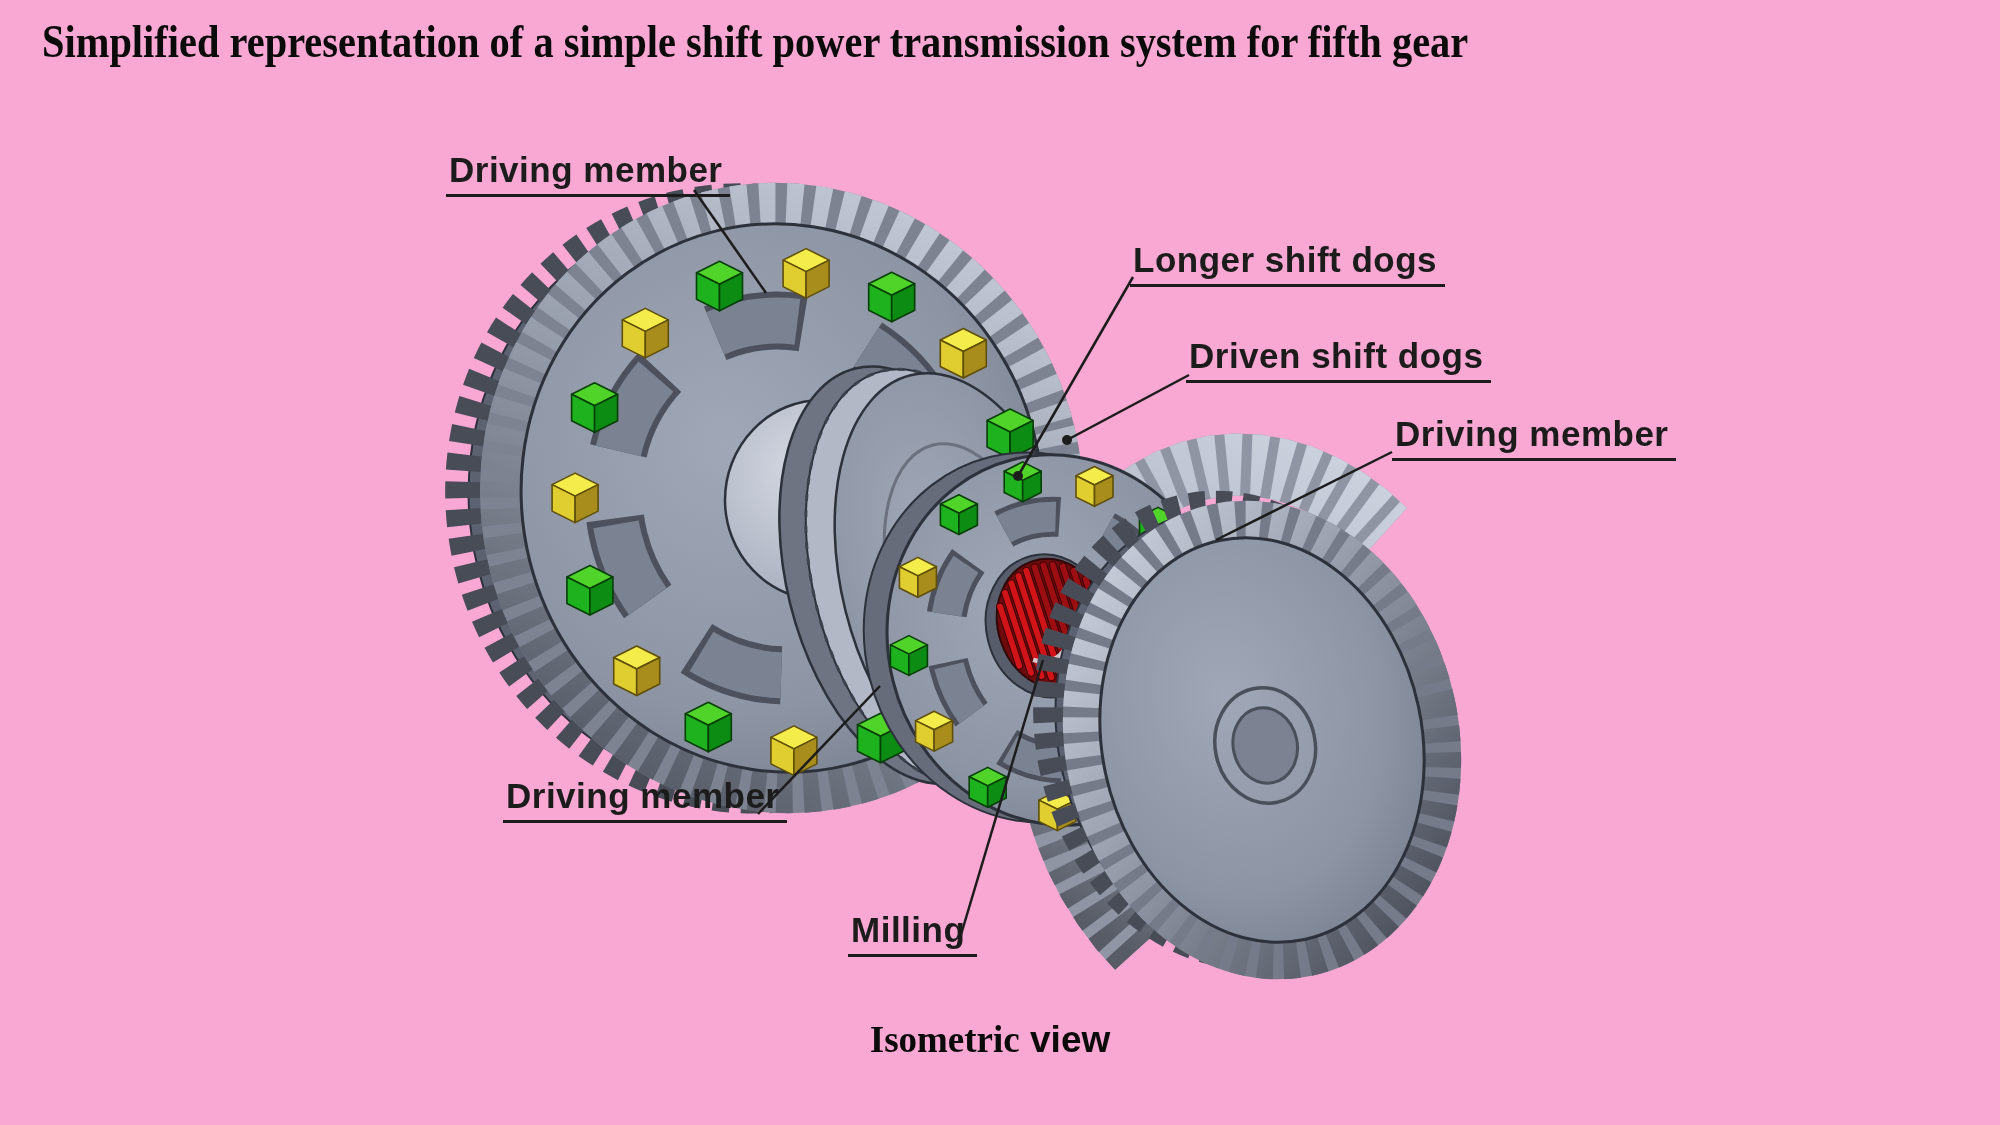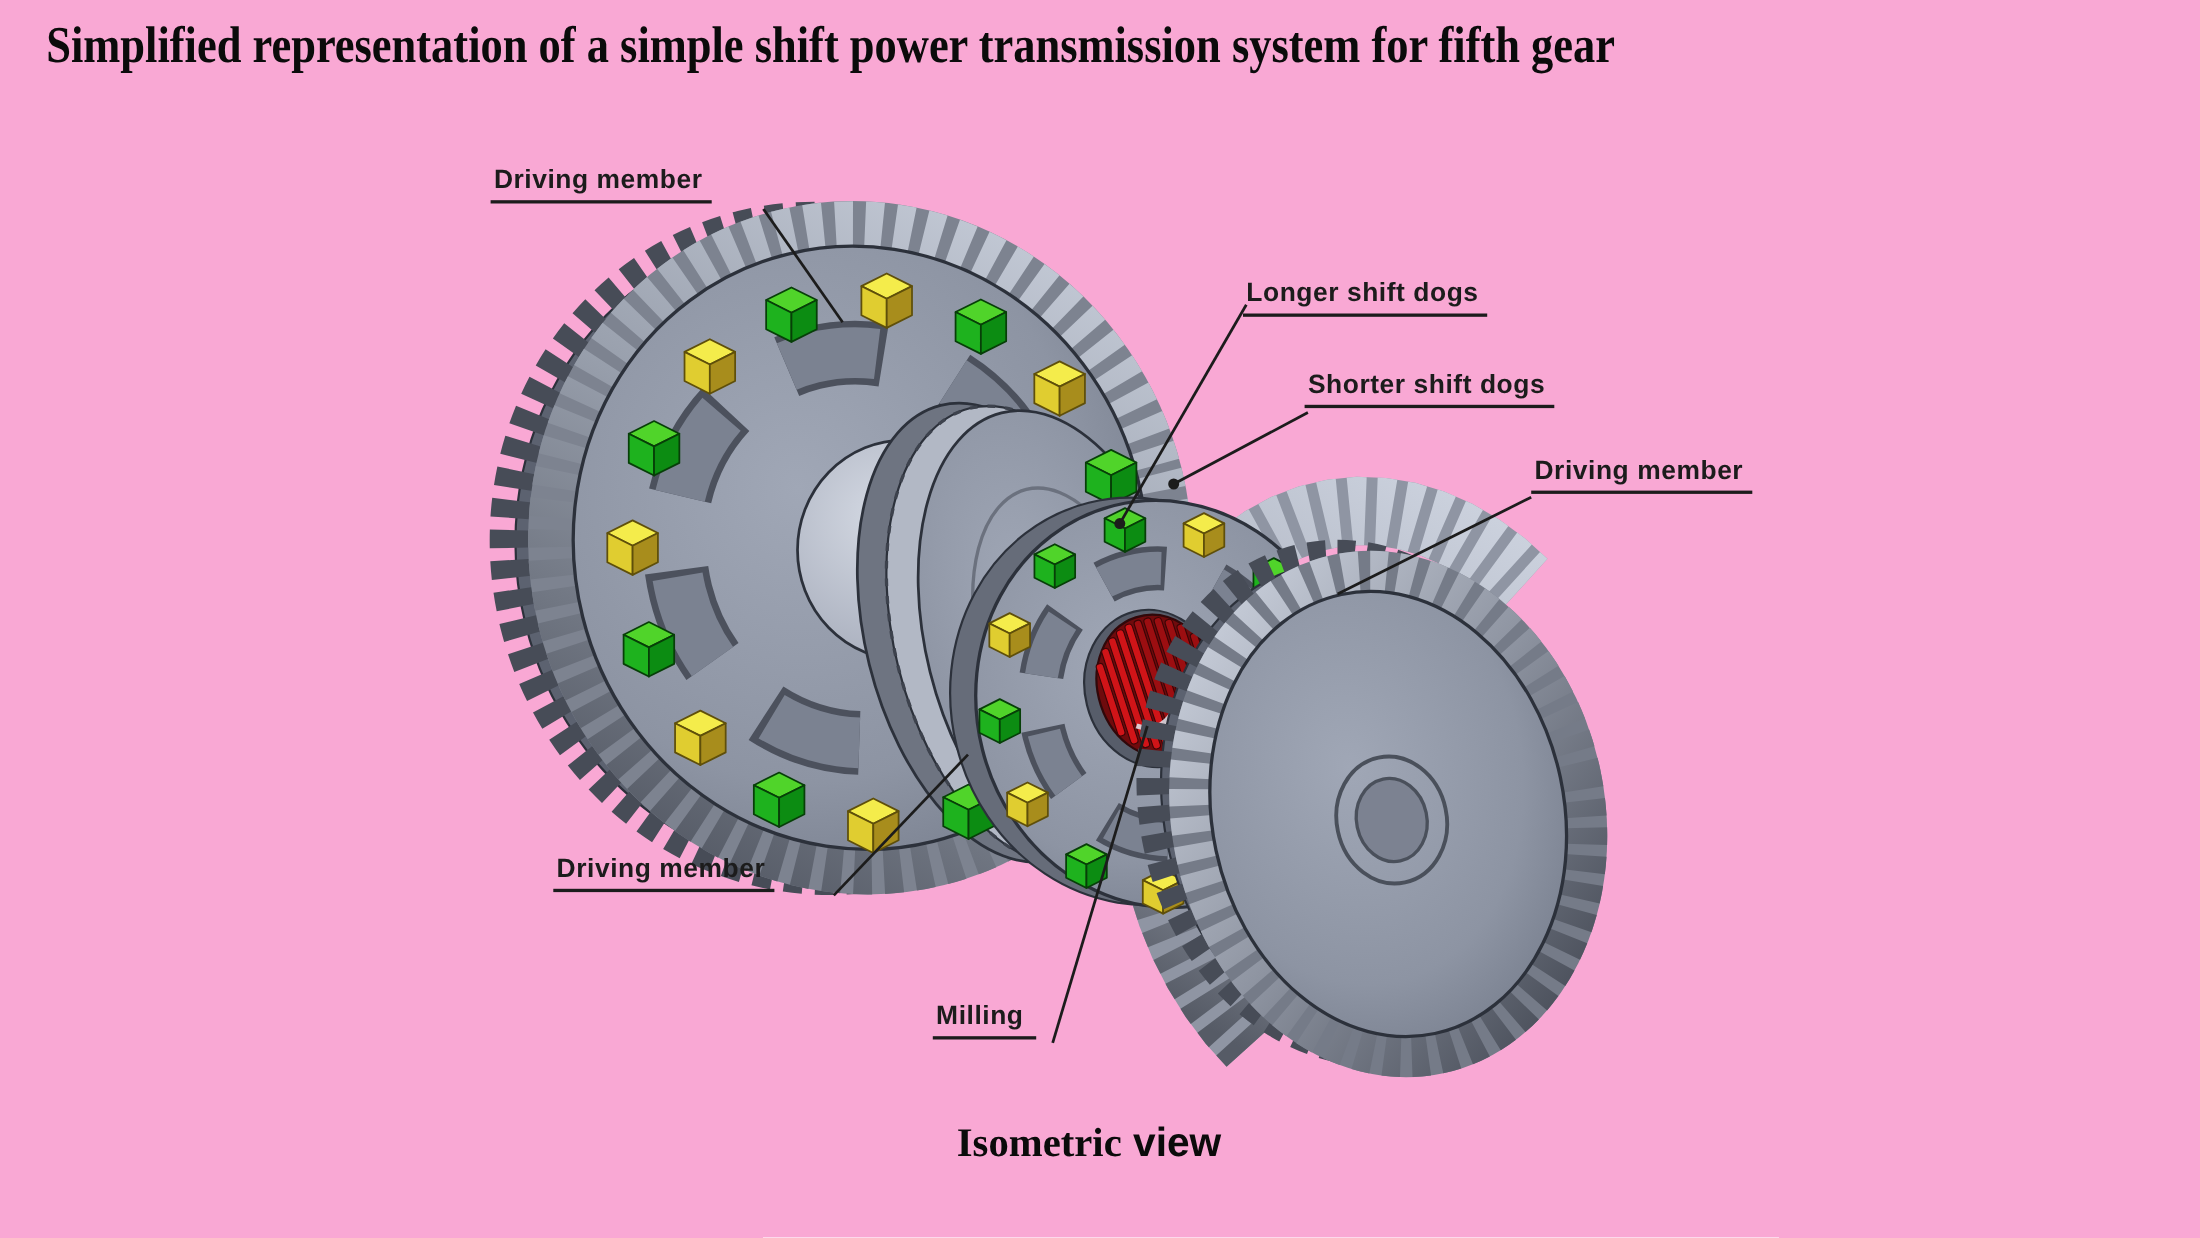--- a/index.html
+++ b/index.html
@@ -2,21 +2,21 @@
 <html><head>
 <meta charset="utf-8">
 <style>
   html,body{margin:0;padding:0;background:#ffffff;}
   .stage{position:relative;width:2000px;height:1125px;background:#f9a8d4;overflow:hidden;
          font-family:"Liberation Sans",sans-serif;}
   .stage svg{position:absolute;left:0;top:0;}
   .page-title{position:absolute;left:42px;top:14px;margin:0;
       font-family:"Liberation Serif",serif;font-weight:700;font-size:47px;color:#0b0b0b;
       transform:scaleX(.86);transform-origin:left top;white-space:nowrap;letter-spacing:0px;}
-  .callout{position:absolute;font-weight:700;font-size:24px;color:#1c1c1c;
+  .callout{position:absolute;font-weight:700;font-size:35px;color:#1c1c1c;
       letter-spacing:.5px;border-bottom:3px solid #1c1c1c;padding:0 8px 4px 3px;white-space:nowrap;}
   .caption{position:absolute;left:990px;top:1018px;transform:translateX(-50%);
       font-size:37px;font-weight:700;color:#0b0b0b;white-space:nowrap;}
   .caption .serif{font-family:"Liberation Serif",serif;}
   .caption .sans{font-family:"Liberation Sans",sans-serif;}
 </style>
 </head>
 <body>
 
 <div class="stage">
@@ -275,22 +275,22 @@
       <polyline points="1189,375 1067,440"></polyline>
       <polyline points="1392,452 1216,540"></polyline>
       <polyline points="758,814 880,686"></polyline>
       <polyline points="957,948 1043,660"></polyline>
       <circle cx="1018" cy="476" r="5" fill="#1c1c1c" stroke="none"></circle>
       <circle cx="1067" cy="440" r="5" fill="#1c1c1c" stroke="none"></circle>
     </g>
   </svg>
 
   <div class="callout" style="left:446px;top:150px;">Driving member</div>
-  <div class="callout" style="left:1130px;top:253px;">Longer shift dogs</div>
-  <div class="callout" style="left:1186px;top:336px;">Shorter shift dogs</div>
+  <div class="callout" style="left:1130px;top:240px;">Longer shift dogs</div>
+  <div class="callout" style="left:1186px;top:336px;">Driven shift dogs</div>
   <div class="callout" style="left:1392px;top:414px;">Driving member</div>
   <div class="callout" style="left:503px;top:776px;">Driving member</div>
   <div class="callout" style="left:848px;top:910px;padding-right:12px;">Milling</div>
 
   <div class="caption">
     <span class="serif">Isometric</span><span> </span><span class="sans">view</span>
   </div>
 </div>
 
 </body></html>

